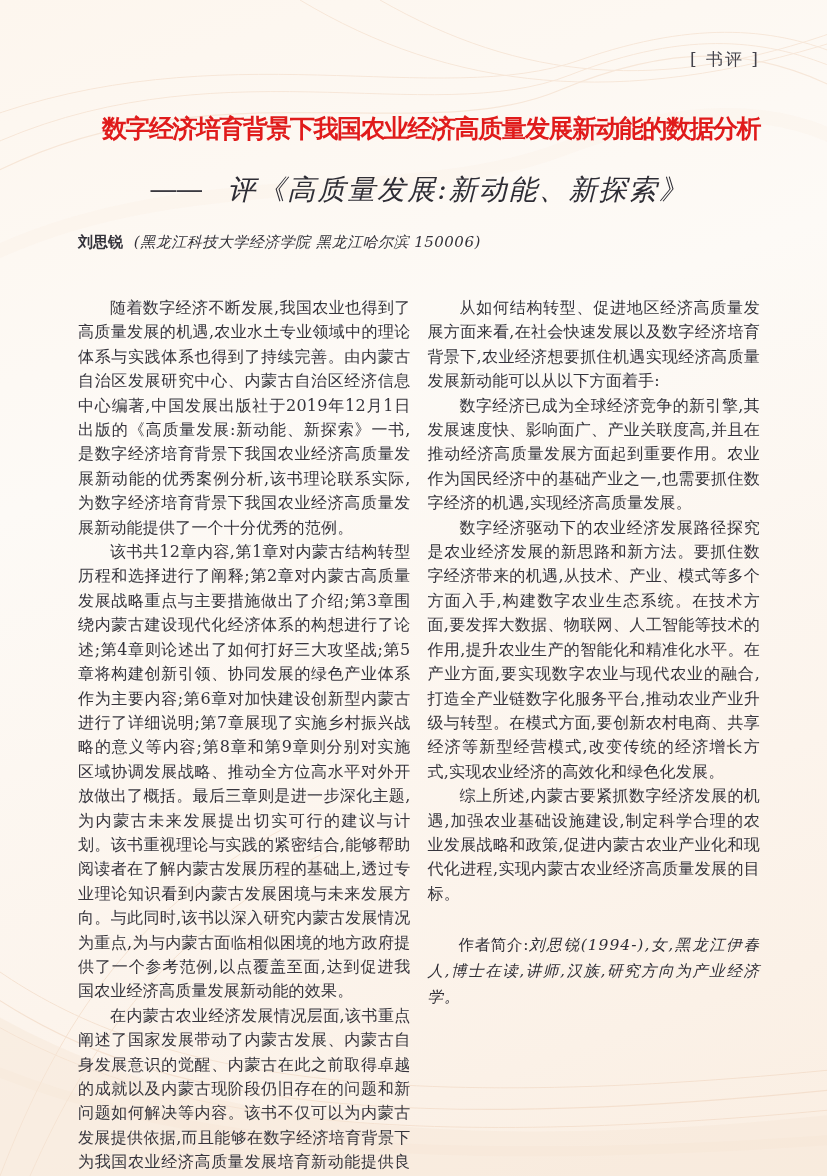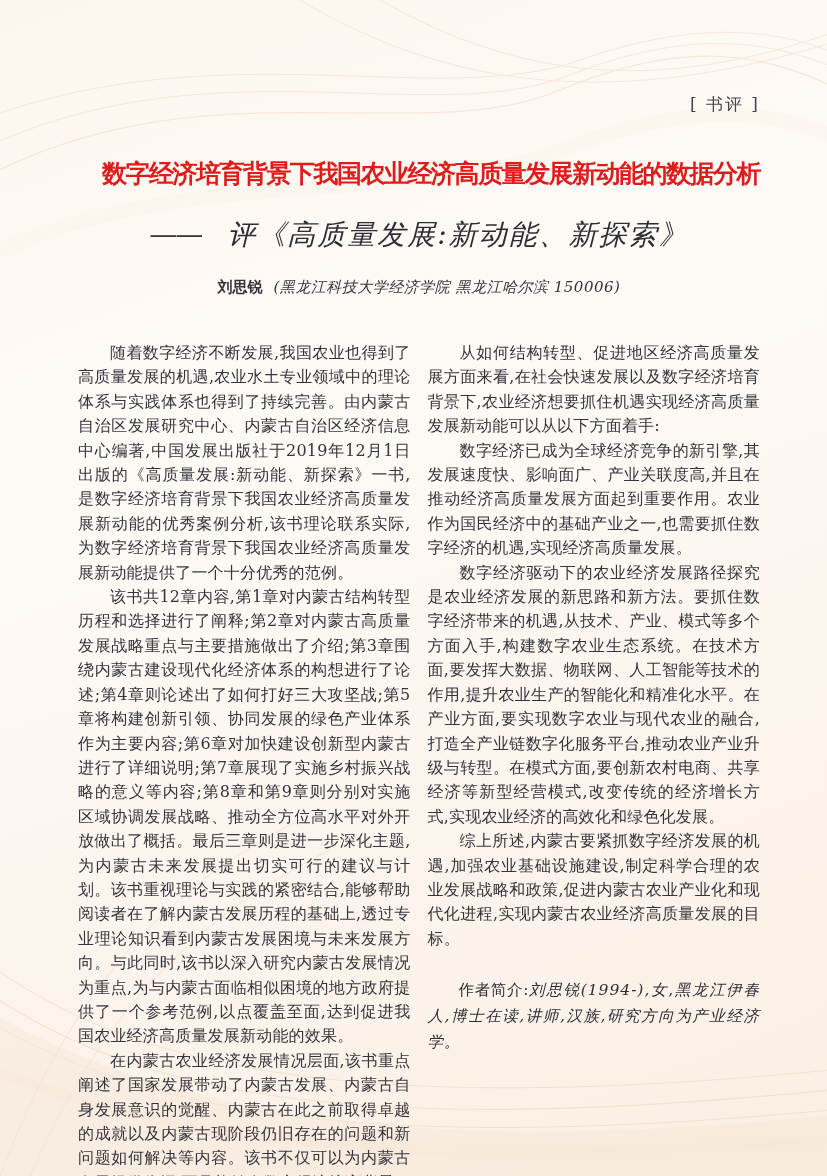--- a/index.html
+++ b/index.html
@@ -17,21 +17,20 @@
   .page {
     position: relative; z-index: 1;
     width: 827px; height: 1176px;
     box-sizing: border-box;
     padding: 48px 67px 0 78px;
   }
   .tag-row {
     text-align: right;
     padding-right: -10px;
     height: 22px;
-    margin-top: 45px;
   }
   .review-tag {
     font-size: 17px;
     color: #45444c;
     letter-spacing: 2px;
     font-family: "DejaVu Serif", serif;
   }
   .main-title {
     margin-top: 42px;
     text-align: right;
@@ -46,21 +45,21 @@
     margin-top: 26px;
     text-align: center;
     font-size: 28px;
     font-style: italic;
     color: #2e2d35;
     letter-spacing: 2px;
   }
   .sub-title .dash { font-style: normal; letter-spacing: -2px; margin-right: 26px; color: #3a3940; }
   .author-line {
     margin-top: 24px;
-    text-align: center;
+    text-align: left;
     font-size: 15px;
     color: #33323a;
   }
   .author-line .author-name { font-weight: bold; font-style: normal; margin-right: 6px; }
   .author-line .affiliation { font-style: italic; letter-spacing: 0.5px; }
   .columns {
     margin-top: 44px;
     display: flex;
     gap: 17px;
   }

